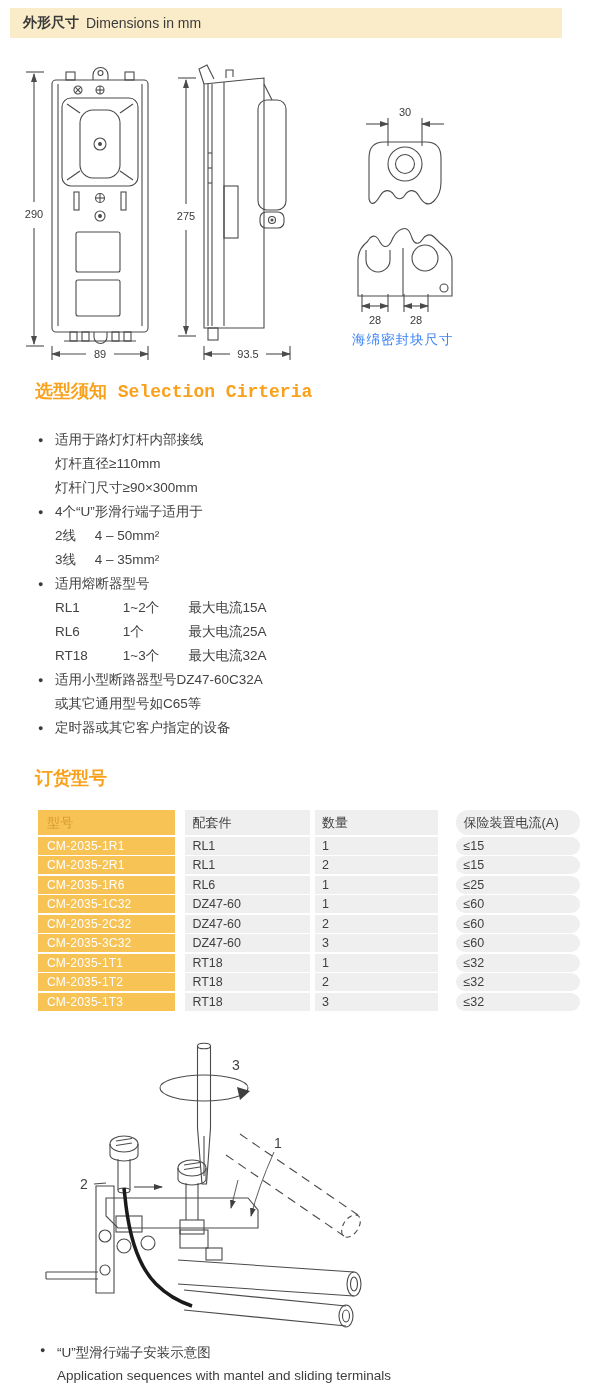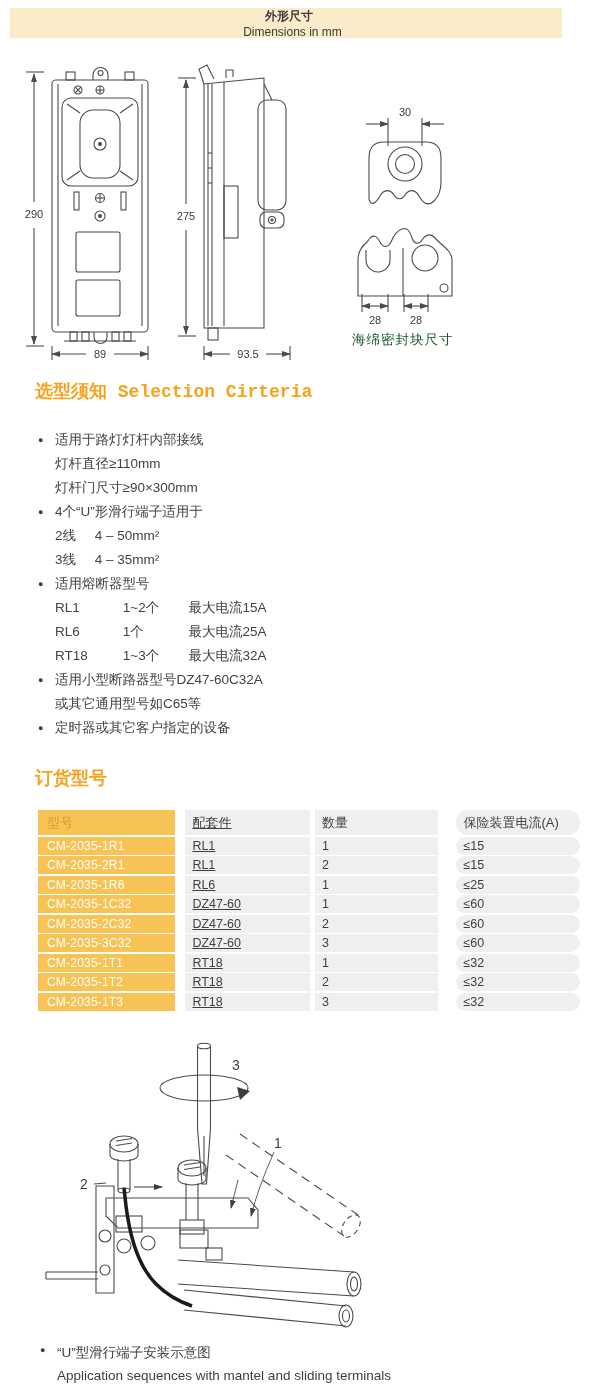--- a/index.html
+++ b/index.html
@@ -7,48 +7,48 @@
     position:relative; width:600px; height:1400px; background:#ffffff;
     font-family:"Liberation Sans","DejaVu Sans",sans-serif; color:#3f3f3f;
     overflow:hidden;
   }
   .abs { position:absolute; }
 
   
   .top-bar {
     left:10px; top:8px; width:552px; height:30px; background:#FAECC9;
     display:flex; align-items:center; padding-left:13px; box-sizing:border-box;
-    font-size:12px; color:#3a3a3a; white-space:nowrap;flex-direction:column;
+    font-size:14px; color:#3a3a3a; white-space:nowrap;
   }
   .top-bar .zh { font-weight:bold; margin-right:7px; }
 
   
   svg { display:block; }
   .dim-text { font-family:"Liberation Sans","DejaVu Sans",sans-serif; font-size:11px; fill:#3a3a3a; }
-  .seal-caption { font-size:13.5px; color:#14532d; letter-spacing:1px; }
+  .seal-caption { font-size:13.5px; color:#3b82f6; letter-spacing:1px; }
 
   
   .section-heading { font-size:18px; font-weight:bold; color:#F9A11B; white-space:nowrap; }
 
   
   .sel-list { font-size:13.5px; color:#424242; }
   .line { height:24px; line-height:24px; position:relative; padding-left:17px; white-space:nowrap; }
   .line.bullet::before {
     content:"●"; position:absolute; left:0; top:0; font-size:9px; color:#3a3a3a;
   }
   .c-label { display:inline-block; width:36px; }
   .f1 { display:inline-block; width:64px; }
   .f2 { display:inline-block; width:62px; }
 
   
   .otable { left:38px; top:810px; width:542px; }
   .trow { display:flex; margin-bottom:1.5px; }
   .tc { height:18px; line-height:18px; font-size:12.5px; background:#EFEFEF; box-sizing:border-box; overflow:hidden; white-space:nowrap; }
   .tc0 { width:139px; background:#F8C355; color:#ffffff; padding-left:9px; margin-right:10px; font-size:12px; letter-spacing:.2px; }
-  .tc1 { width:126px; padding-left:7px; margin-right:5px;text-decoration:underline; }
+  .tc1 { width:126px; padding-left:7px; margin-right:5px; }
   .tc2 { width:125px; padding-left:7px; margin-right:18px; }
   .tc3 { width:125px; padding-left:7px;border-radius:12px; }
   .thead .tc { height:25px; line-height:25px; font-size:13px; color:#3f3f3f; }
   .thead .tc0 { color:#D99A2E; }
 
   
   .bcap { font-size:13.5px; color:#3d3d3d; white-space:nowrap; }
   .bcap-zh { position:relative; padding-left:17px; }
   .bcap-zh::before { content:"●"; position:absolute; left:0; top:1px; font-size:9px; color:#3a3a3a; }
 </style>

